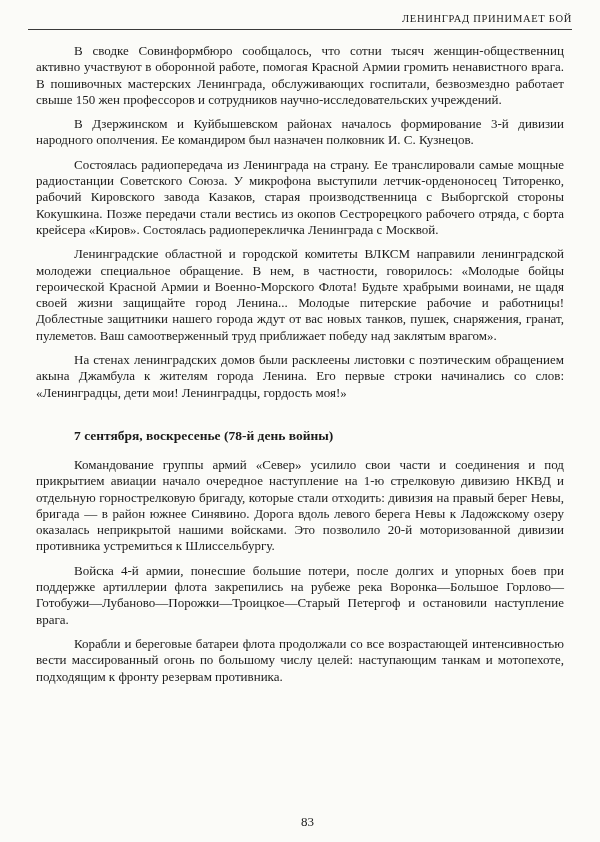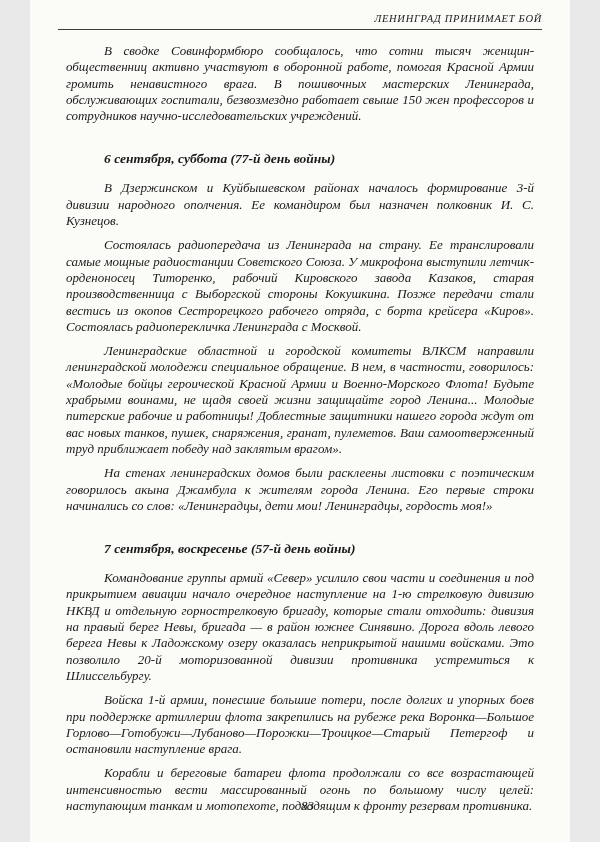--- a/index.html
+++ b/index.html
@@ -2,30 +2,29 @@
 <html lang="ru"><head>
 <meta charset="utf-8">
 <style>
   html, body {
     margin: 0;
     padding: 0;
     background: #e9e9e9;
   }
   .page {
     position: relative;
-    width: 540px;
+    width: 600px;
     height: 842px;
     box-sizing: border-box;
     margin: 0 auto;
     background: #fbfbf8;
     color: #1a1a1a;
     font-family: "Liberation Serif", "DejaVu Serif", serif;
     padding: 13px 28px 0 28px;
     overflow: hidden;
-    font-style: italic;
   }
   .running-header {
     text-align: right;
     font-size: 10.5px;
     letter-spacing: 0.7px;
     color: #222;
     padding-bottom: 5px;
     border-bottom: 1.2px solid #3a3a3a;
     margin-bottom: 13px;
     font-weight: normal;
@@ -44,48 +43,47 @@
     font-weight: bold;
     margin: 26px 0 13px 0;
     padding-left: 46px;
     text-indent: 0;
     line-height: 17px;
   }
   .page-number {
     position: absolute;
     left: 0;
     right: 0;
-    bottom: 28px;
+    bottom: 12px;
     text-align: center;
     font-size: 13px;
     color: #1a1a1a;
     padding-left: 15px;
   }
 </style>
 </head>
 <body>
 
 <div class="page">
 
   <div class="running-header">ЛЕНИНГРАД ПРИНИМАЕТ БОЙ</div>
 
   <div class="body-text">
 
     <p>В сводке Совинформбюро сообщалось, что сотни тысяч женщин-общественниц активно участвуют в оборонной работе, помогая Красной Армии громить ненавистного врага. В пошивочных мастерских Ленинграда, обслуживающих госпитали, безвозмездно работает свыше 150 жен профессоров и сотрудников научно-исследовательских учреждений.</p>
 
-    <h2 class="section-heading">6 сентября, суббота (77-й день войны)</h2>
 
     <p>В Дзержинском и Куйбышевском районах началось формирование 3-й дивизии народного ополчения. Ее командиром был назначен полковник И. С. Кузнецов.</p>
     <p>Состоялась радиопередача из Ленинграда на страну. Ее транслировали самые мощные радиостанции Советского Союза. У микрофона выступили летчик-орденоносец Титоренко, рабочий Кировского завода Казаков, старая производственница с Выборгской стороны Кокушкина. Позже передачи стали вестись из окопов Сестрорецкого рабочего отряда, с борта крейсера «Киров». Состоялась радиоперекличка Ленинграда с Москвой.</p>
     <p>Ленинградские областной и городской комитеты ВЛКСМ направили ленинградской молодежи специальное обращение. В нем, в частности, говорилось: «Молодые бойцы героической Красной Армии и Военно-Морского Флота! Будьте храбрыми воинами, не щадя своей жизни защищайте город Ленина... Молодые питерские рабочие и работницы! Доблестные защитники нашего города ждут от вас новых танков, пушек, снаряжения, гранат, пулеметов. Ваш самоотверженный труд приближает победу над заклятым врагом».</p>
-    <p>На стенах ленинградских домов были расклеены листовки с поэтическим говорилось акына Джамбула к жителям города Ленина. Его первые строки начинались со слов: «Ленинградцы, дети мои! Ленинградцы, гордость моя!»</p>
+    <p>На стенах ленинградских домов были расклеены листовки с поэтическим обращением акына Джамбула к жителям города Ленина. Его первые строки начинались со слов: «Ленинградцы, дети мои! Ленинградцы, гордость моя!»</p>
 
-    <h2 class="section-heading">7 сентября, воскресенье (57-й день войны)</h2>
+    <h2 class="section-heading">7 сентября, воскресенье (78-й день войны)</h2>
 
     <p>Командование группы армий «Север» усилило свои части и соединения и под прикрытием авиации начало очередное наступление на 1-ю стрелковую дивизию НКВД и отдельную горнострелковую бригаду, которые стали отходить: дивизия на правый берег Невы, бригада — в район южнее Синявино. Дорога вдоль левого берега Невы к Ладожскому озеру оказалась неприкрытой нашими войсками. Это позволило 20-й моторизованной дивизии противника устремиться к Шлиссельбургу.</p>
-    <p>Войска 1-й армии, понесшие большие потери, после долгих и упорных боев при поддержке артиллерии флота закрепились на рубеже река Воронка—Большое Горлово—Готобужи—Лубаново—Порожки—Троицкое—Старый Петергоф и остановили наступление врага.</p>
+    <p>Войска 4-й армии, понесшие большие потери, после долгих и упорных боев при поддержке артиллерии флота закрепились на рубеже река Воронка—Большое Горлово—Готобужи—Лубаново—Порожки—Троицкое—Старый Петергоф и остановили наступление врага.</p>
     <p>Корабли и береговые батареи флота продолжали со все возрастающей интенсивностью вести массированный огонь по большому числу целей: наступающим танкам и мотопехоте, подходящим к фронту резервам противника.</p>
 
   </div>
 
   <div class="page-number">83</div>
 
 </div>
 
 </body></html>

